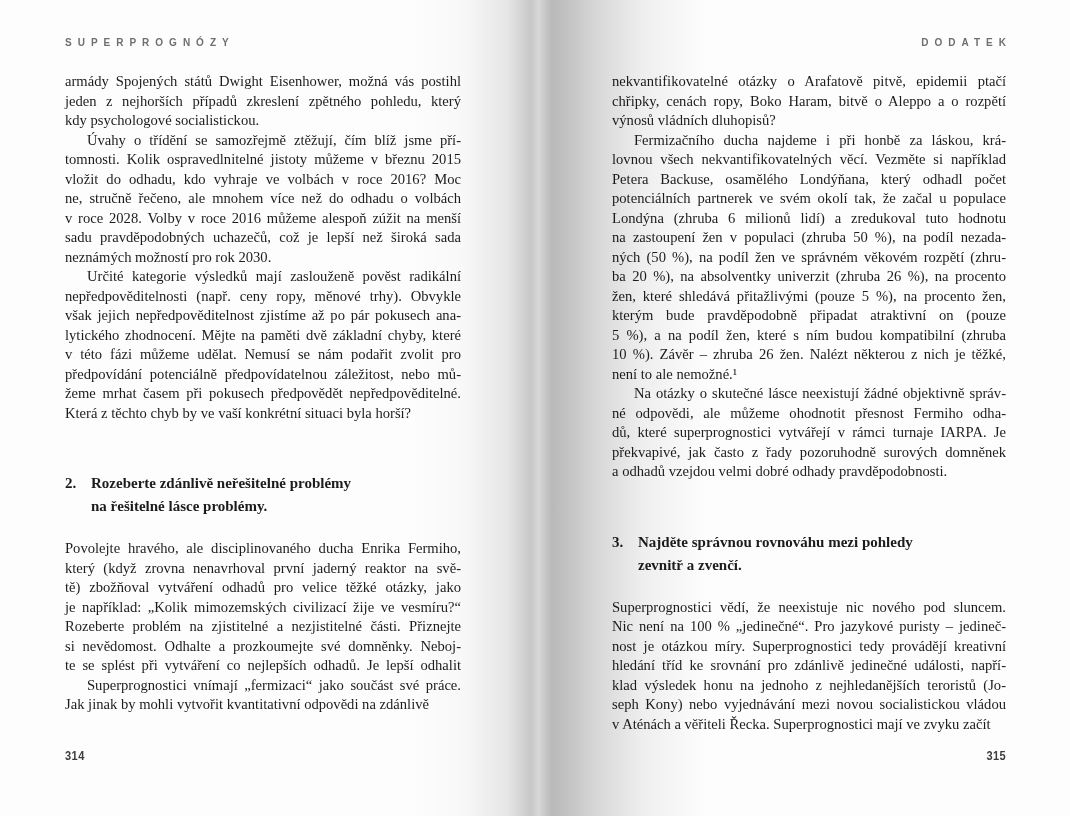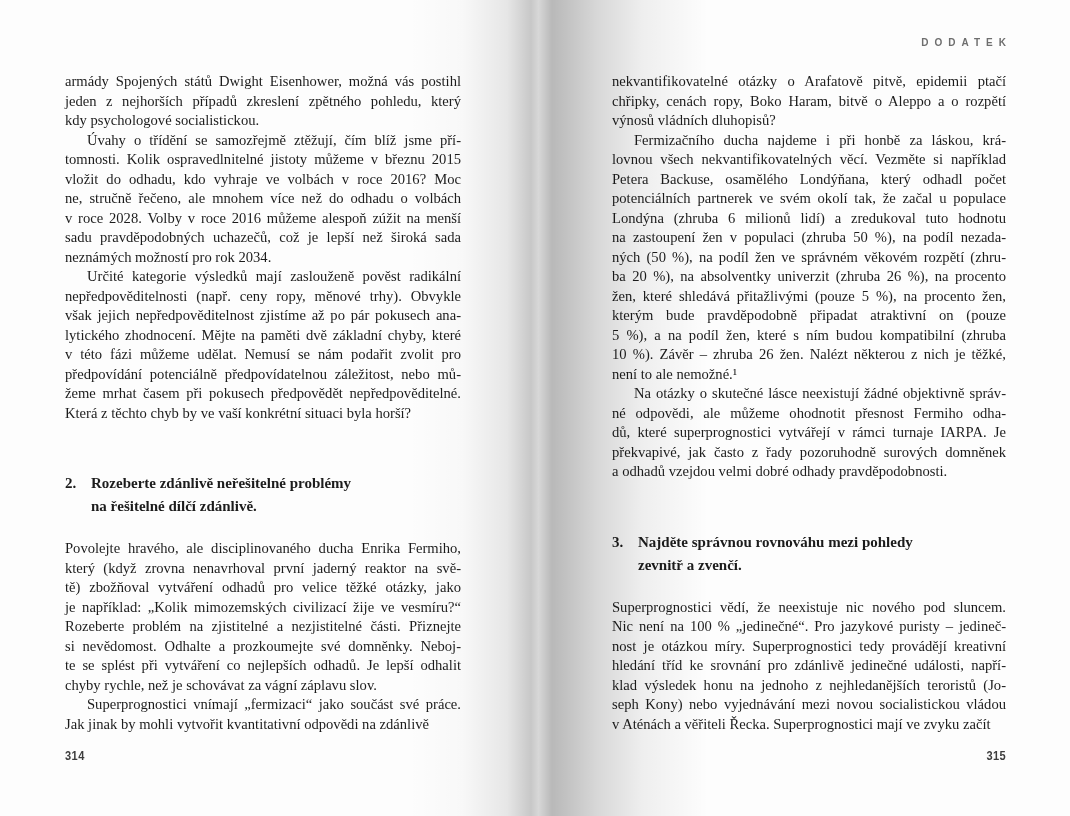--- a/index.html
+++ b/index.html
@@ -69,61 +69,61 @@
       rgba(0,0,0,0.06) 78%,
       rgba(0,0,0,0) 100%);
   }
 </style>
 </head>
 <body>
 
 <div class="spread">
 
   <div class="page left">
+    <div class="running-head">SUPERPROGNÓZY</div>
     <div class="content">
         <div class="para">
           <div class="ln">armády Spojených států Dwight Eisenhower, možná vás postihl</div>
           <div class="ln">jeden z nejhorších případů zkreslení zpětného pohledu, který</div>
           <div class="ln last">kdy psychologové socialistickou.</div>
         </div>
         <div class="para">
           <div class="ln first-indent">Úvahy o třídění se samozřejmě ztěžují, čím blíž jsme pří-</div>
           <div class="ln">tomnosti. Kolik ospravedlnitelné jistoty můžeme v březnu 2015</div>
           <div class="ln">vložit do odhadu, kdo vyhraje ve volbách v roce 2016? Moc</div>
           <div class="ln">ne, stručně řečeno, ale mnohem více než do odhadu o volbách</div>
           <div class="ln">v roce 2028. Volby v roce 2016 můžeme alespoň zúžit na menší</div>
           <div class="ln">sadu pravděpodobných uchazečů, což je lepší než široká sada</div>
-          <div class="ln last">neznámých možností pro rok 2034.</div>
+          <div class="ln last">neznámých možností pro rok 2030.</div>
         </div>
         <div class="para">
           <div class="ln first-indent">Určité kategorie výsledků mají zaslouženě pověst radikální</div>
           <div class="ln">nepředpověditelnosti (např. ceny ropy, měnové trhy). Obvykle</div>
           <div class="ln">však jejich nepředpověditelnost zjistíme až po pár pokusech ana-</div>
           <div class="ln">lytického zhodnocení. Mějte na paměti dvě základní chyby, které</div>
           <div class="ln">v této fázi můžeme udělat. Nemusí se nám podařit zvolit pro</div>
           <div class="ln">předpovídání potenciálně předpovídatelnou záležitost, nebo mů-</div>
           <div class="ln">žeme mrhat časem při pokusech předpovědět nepředpověditelné.</div>
           <div class="ln last">Která z těchto chyb by ve vaší konkrétní situaci byla horší?</div>
         </div>
         <div class="heading">
           <span class="hnum">2.</span>
           <div>
             <div class="hline">Rozeberte zdánlivě neřešitelné problémy</div>
-            <div class="hline">na řešitelné dílčí zdánlivě.</div>
+            <div class="hline">na řešitelné lásce problémy.</div>
           </div>
         </div>
         <div class="para">
           <div class="ln">Povolejte hravého, ale disciplinovaného ducha Enrika Fermiho,</div>
           <div class="ln">který (když zrovna nenavrhoval první jaderný reaktor na svě-</div>
           <div class="ln">tě) zbožňoval vytváření odhadů pro velice těžké otázky, jako</div>
           <div class="ln">je například: „Kolik mimozemských civilizací žije ve vesmíru?“</div>
           <div class="ln">Rozeberte problém na zjistitelné a nezjistitelné části. Přiznejte</div>
           <div class="ln">si nevědomost. Odhalte a prozkoumejte své domněnky. Neboj-</div>
           <div class="ln">te se splést při vytváření co nejlepších odhadů. Je lepší odhalit</div>
-          <div class="ln last">chyby rychle, než je schovávat za vágní záplavu slov.</div>
         </div>
         <div class="para">
           <div class="ln first-indent">Superprognostici vnímají „fermizaci“ jako součást své práce.</div>
           <div class="ln last">Jak jinak by mohli vytvořit kvantitativní odpovědi na zdánlivě</div>
         </div>
       </div>
     <div class="page-num">314</div>
   </div>
 
   <div class="page right">

